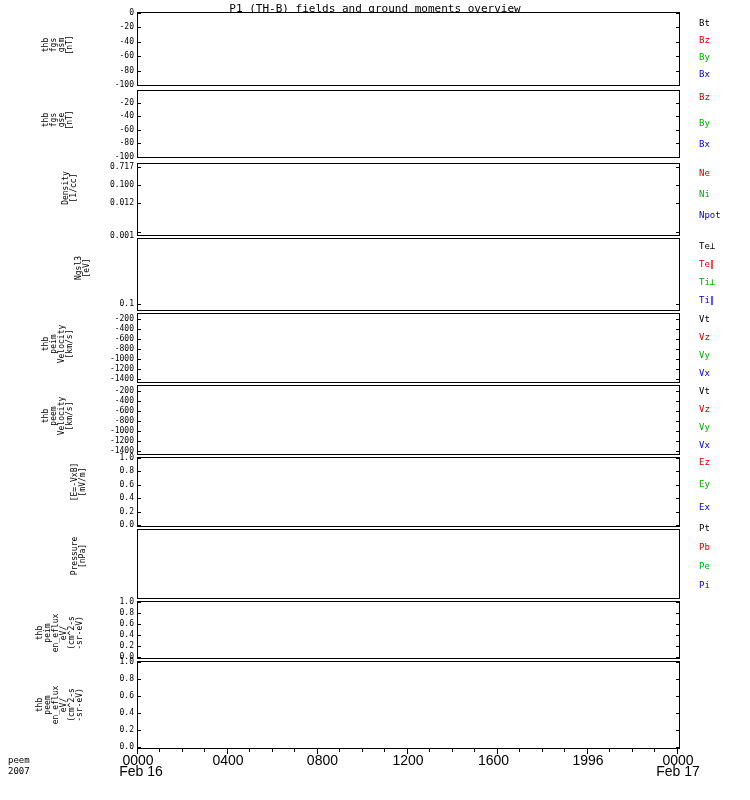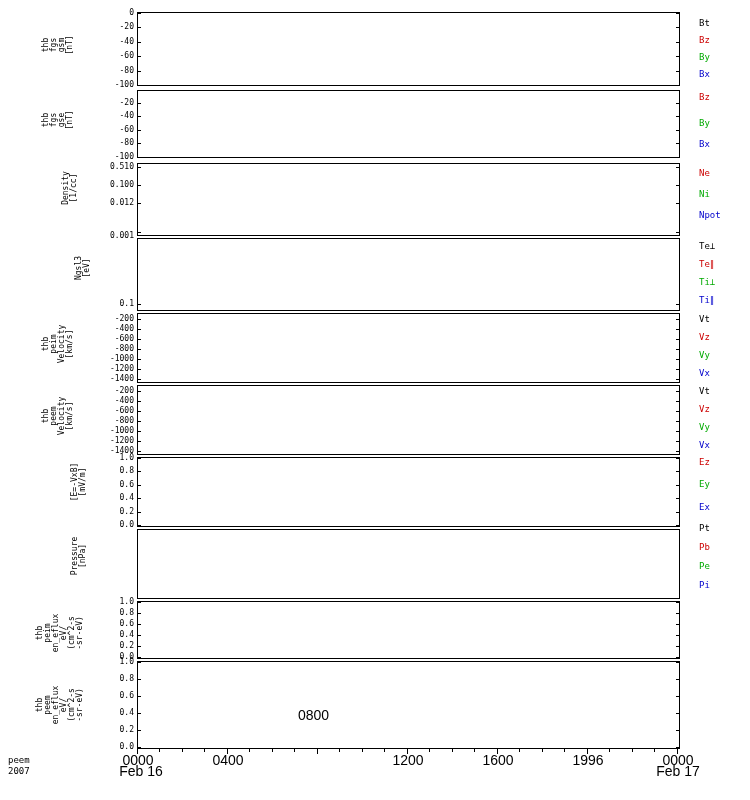--- a/index.html
+++ b/index.html
@@ -100,20 +100,21 @@
     font-family: "DejaVu Sans Mono", monospace;
     white-space: pre;
     line-height: 10px;
   }
 </style>
 </head>
 <body>
 
 <div id="root">
 
+  <div id="title">P1 (TH-B) fields and ground moments overview</div>
 
   <div class="panel" style="top:12px; height:74px;"></div>
   <div class="ylabel" style="left:18px; top:29px; width:80px; transform:rotate(-90deg) translate(0,0); transform-origin:50% 50%;">thb
 fgs
 gsm
 [nT]</div>
   <div class="ytick" style="left:96px; top:9px; width:38px;">0</div>
   <div class="ytick" style="left:96px; top:23px; width:38px;">-20</div>
   <div class="ytick" style="left:96px; top:38px; width:38px;">-40</div>
   <div class="ytick" style="left:96px; top:52px; width:38px;">-60</div>
@@ -158,21 +159,21 @@
   <div class="tickmark-r" style="left:676px; top:143px;"></div>
   <div class="tickmark-r" style="left:676px; top:157px;"></div>
 
   <div class="legend" style="left:699px; top:93px; color:#cc0000;">Bz</div>
   <div class="legend" style="left:699px; top:119px; color:#00aa00;">By</div>
   <div class="legend" style="left:699px; top:140px; color:#0000cc;">Bx</div>
 
   <div class="panel" style="top:163px; height:73px;"></div>
   <div class="ylabel" style="left:40px; top:180px; width:60px; transform:rotate(-90deg);">Density
 [1/cc]</div>
-  <div class="ytick" style="left:86px; top:163px; width:48px;">0.510</div>
+  <div class="ytick" style="left:86px; top:163px; width:48px;">0.717</div>
   <div class="ytick" style="left:86px; top:181px; width:48px;">0.100</div>
   <div class="ytick" style="left:86px; top:199px; width:48px;">0.012</div>
   <div class="ytick" style="left:86px; top:232px; width:48px;">0.001</div>
   <div class="tickmark" style="left:137px; top:167px;"></div>
   <div class="tickmark" style="left:137px; top:185px;"></div>
   <div class="tickmark" style="left:137px; top:203px;"></div>
   <div class="tickmark" style="left:137px; top:232px;"></div>
   <div class="tickmark-r" style="left:676px; top:167px;"></div>
   <div class="tickmark-r" style="left:676px; top:185px;"></div>
   <div class="tickmark-r" style="left:676px; top:203px;"></div>
@@ -366,23 +367,23 @@
   <div class="xtick-minor" style="left:542px; top:749px;"></div>
   <div class="xtick-minor" style="left:564px; top:749px;"></div>
   <div class="xtick-major" style="left:587px; top:749px;"></div>
   <div class="xtick-minor" style="left:609px; top:749px;"></div>
   <div class="xtick-minor" style="left:632px; top:749px;"></div>
   <div class="xtick-minor" style="left:654px; top:749px;"></div>
   <div class="xtick-major" style="left:677px; top:749px;"></div>
 
   <div class="xaxis-label" style="left:118px; top:755px; width:40px; text-align:center;">0000</div>
   <div class="xaxis-label" style="left:208px; top:755px; width:40px; text-align:center;">0400</div>
-  <div class="xaxis-label" style="left:298px; top:710px; width:40px; text-align:left;">0800</div>
+  <div class="xaxis-label" style="left:298px; top:755px; width:40px; text-align:right;">0800</div>
   <div class="xaxis-label" style="left:388px; top:755px; width:40px; text-align:center;">1200</div>
-  <div class="xaxis-label" style="left:478px; top:755px; width:40px; text-align:center;">1600</div>
+  <div class="xaxis-label" style="left:478px; top:755px; width:40px; ">1600</div>
   <div class="xaxis-label" style="left:568px; top:755px; width:40px; text-align:center;">1996</div>
   <div class="xaxis-label" style="left:658px; top:755px; width:40px; text-align:center;">0000</div>
 
   <div class="xaxis-label" style="left:118px; top:766px; width:46px; text-align:center;">Feb 16</div>
   <div class="xaxis-label" style="left:655px; top:766px; width:46px; text-align:center;">Feb 17</div>
 
   <div class="corner-label" style="left:8px; top:755px;">peem</div>
   <div class="corner-label" style="left:8px; top:766px;">2007</div>
 
 </div>

